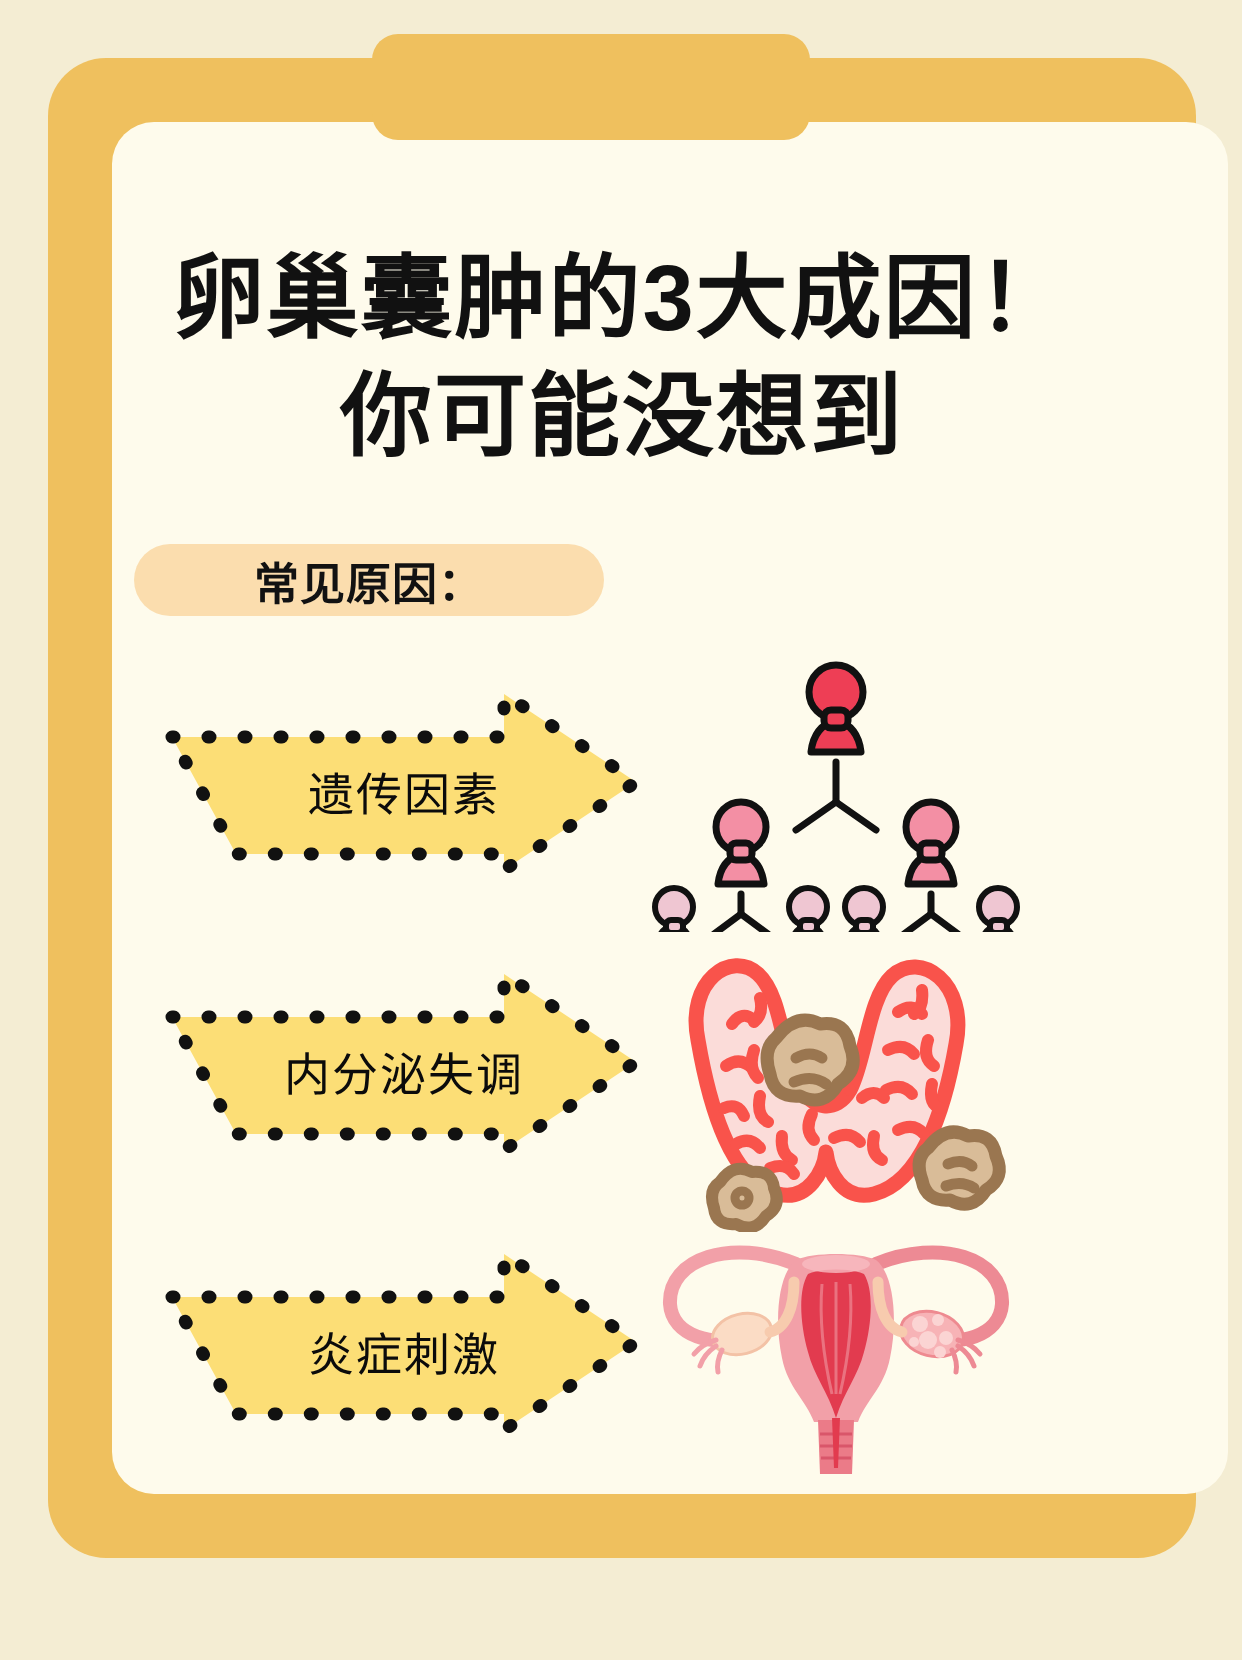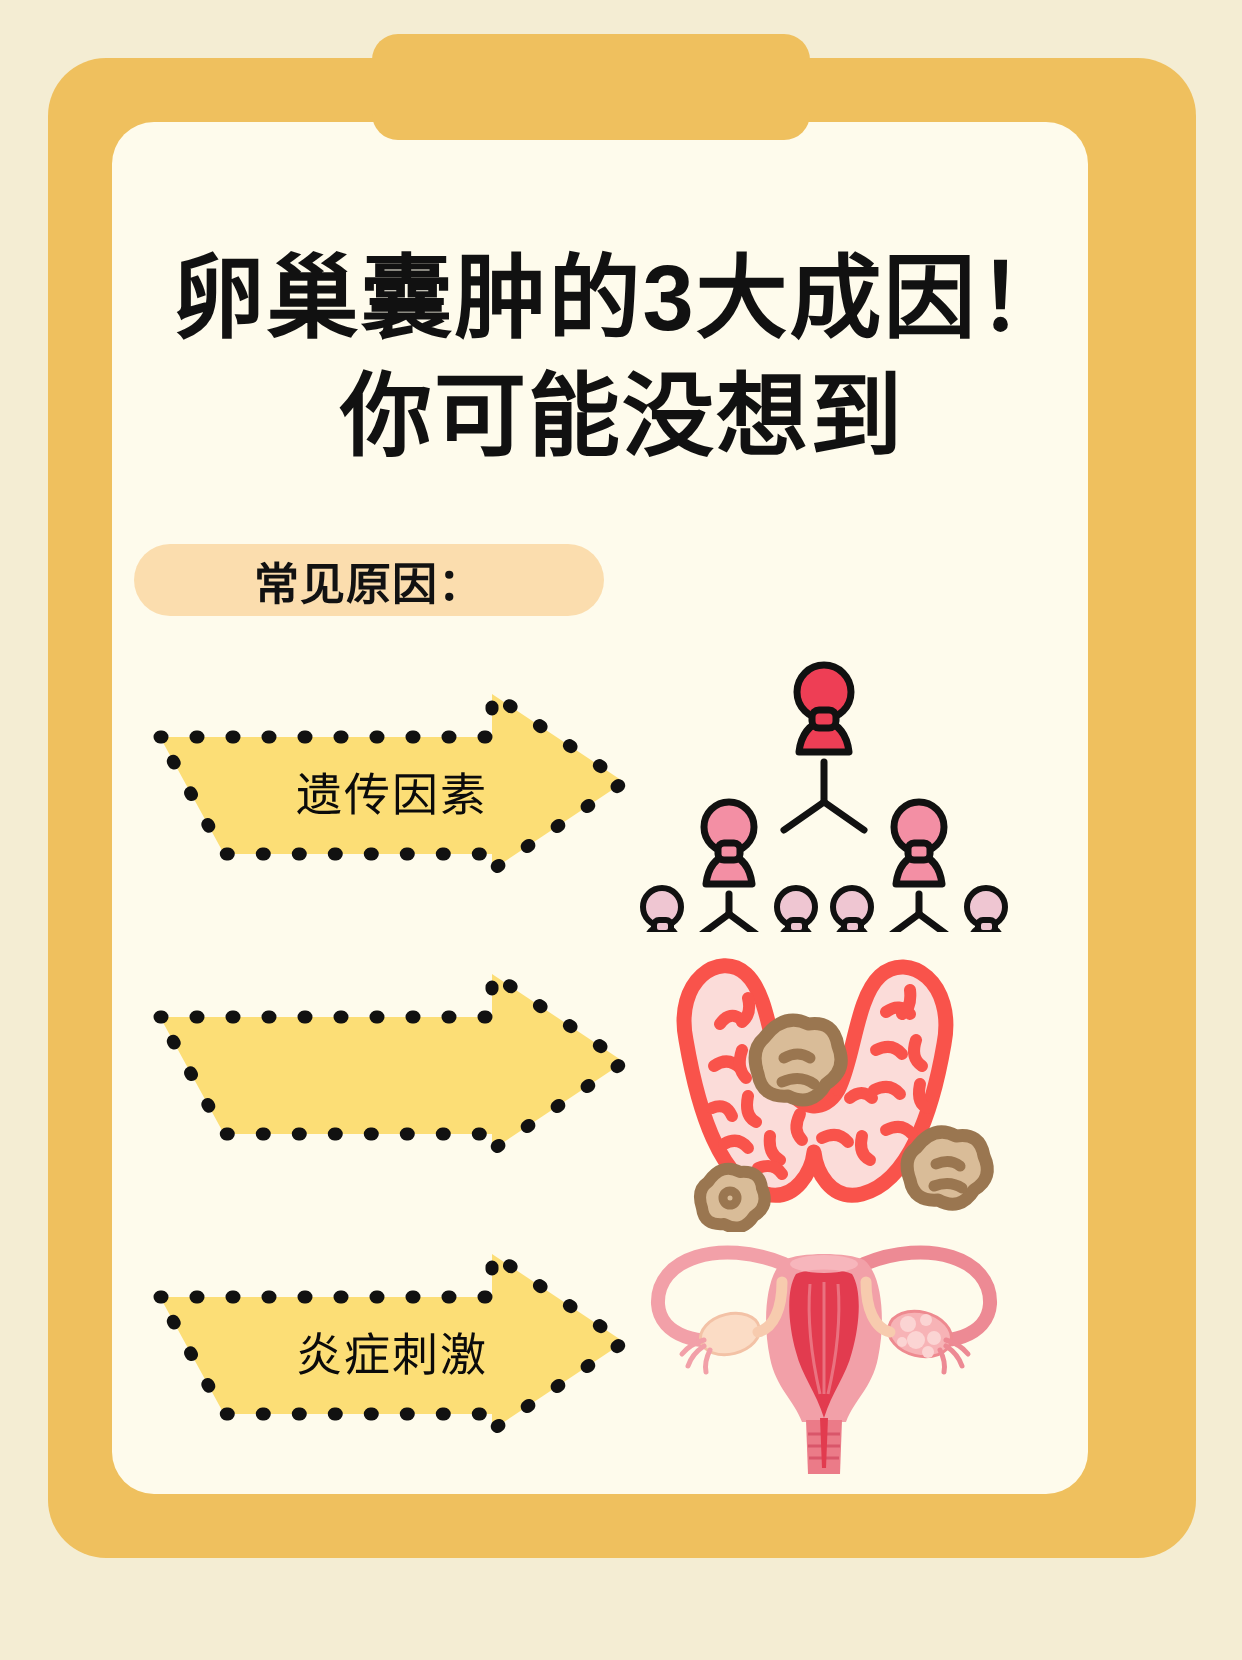--- a/index.html
+++ b/index.html
@@ -36,21 +36,21 @@
     height: 106px;
     background: #EFC05E;
     border-radius: 26px;
     z-index: 3;
   }
 
   #paper-card {
     position: absolute;
     left: 112px;
     top: 122px;
-    width: 976px;
+    width: 1116px;
     height: 1372px;
     background: #FEFBEC;
     border-radius: 42px;
     overflow: hidden;
     z-index: 2;
   }
 
   
   #title-block {
     position: absolute;
@@ -85,21 +85,21 @@
   #section-badge-label {
     font-size: 45px;
     font-weight: 800;
     color: #121212;
     letter-spacing: 1px;
   }
 
   
   .cause-row {
     position: absolute;
-    left: 0;
+    left: 12px;
     width: 1020px;
     height: 280px;
   }
   #cause-row-0 { top: 530px; }
   #cause-row-1 { top: 810px; }
   #cause-row-2 { top: 1090px; padding-left: 32px; }
 
   
   .arrow-banner {
     position: absolute;
@@ -222,20 +222,21 @@
     </div>
   </div>
 
   <div class="cause-row" id="cause-row-1">
 
     <div class="arrow-banner">
       <svg viewBox="0 0 500 200" xmlns="http://www.w3.org/2000/svg" aria-hidden="true">
         <path d="M 28 55 L 360 55 L 360 12 L 492 100 L 360 188 L 360 172 L 92 172 Z" fill="#FCDE76" stroke="none"></path>
         <path d="M 28 55 L 360 55 L 360 12 L 492 100 L 360 188 L 360 172 L 92 172 Z" fill="none" stroke="#111111" stroke-width="13" stroke-linecap="round" stroke-linejoin="round" stroke-dasharray="2 34"></path>
       </svg>
+      <div class="arrow-label">内分泌失调</div>
     </div>
 
     <div class="illustration">
       <svg width="400" height="300" viewBox="0 0 400 300" xmlns="http://www.w3.org/2000/svg">
 
         <path d="M62 108
                  C 50 48, 96 18, 122 42
                  C 146 64, 146 120, 162 152
                  C 176 178, 200 182, 214 158
                  C 230 128, 232 66, 256 44

